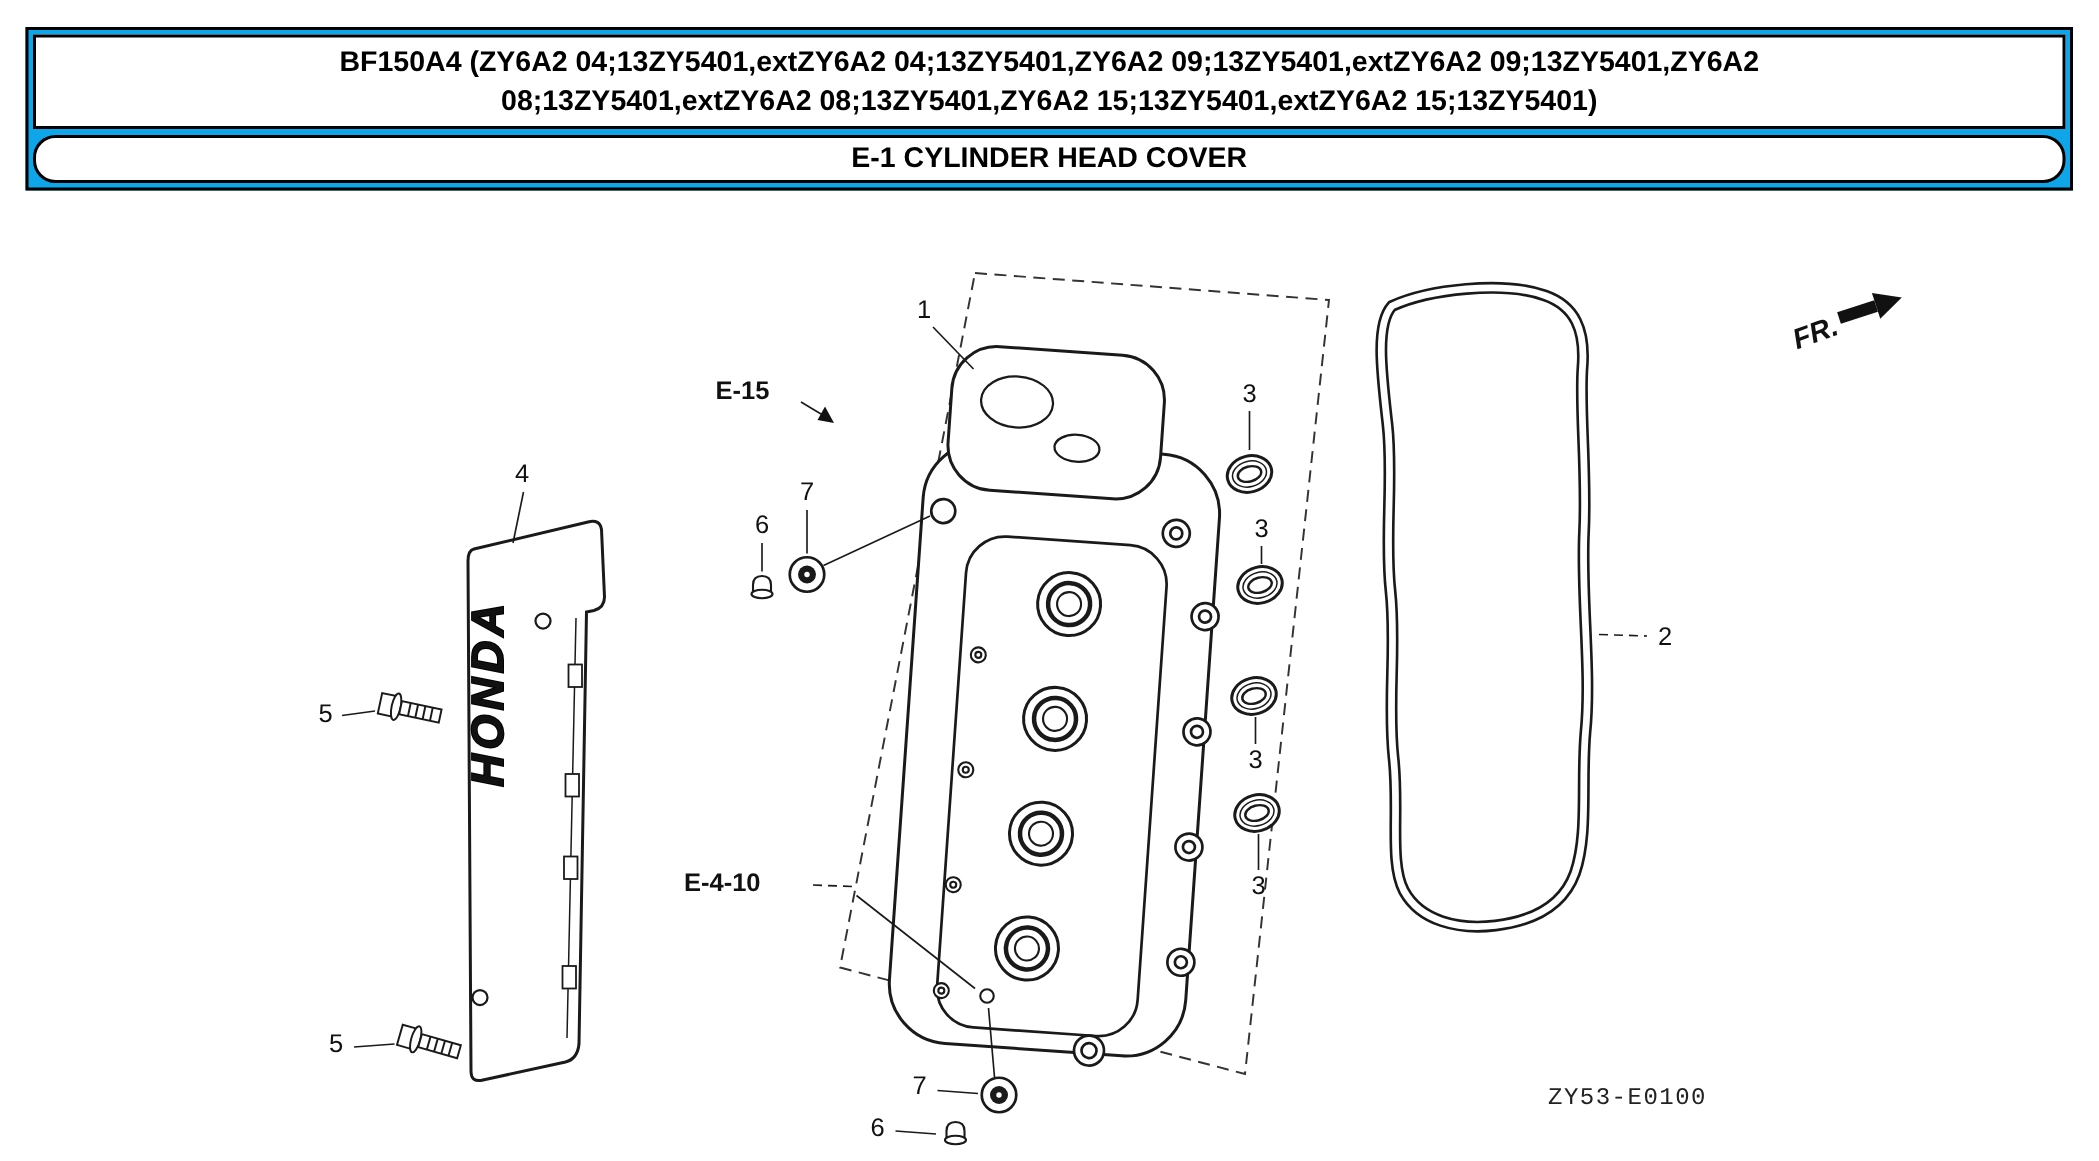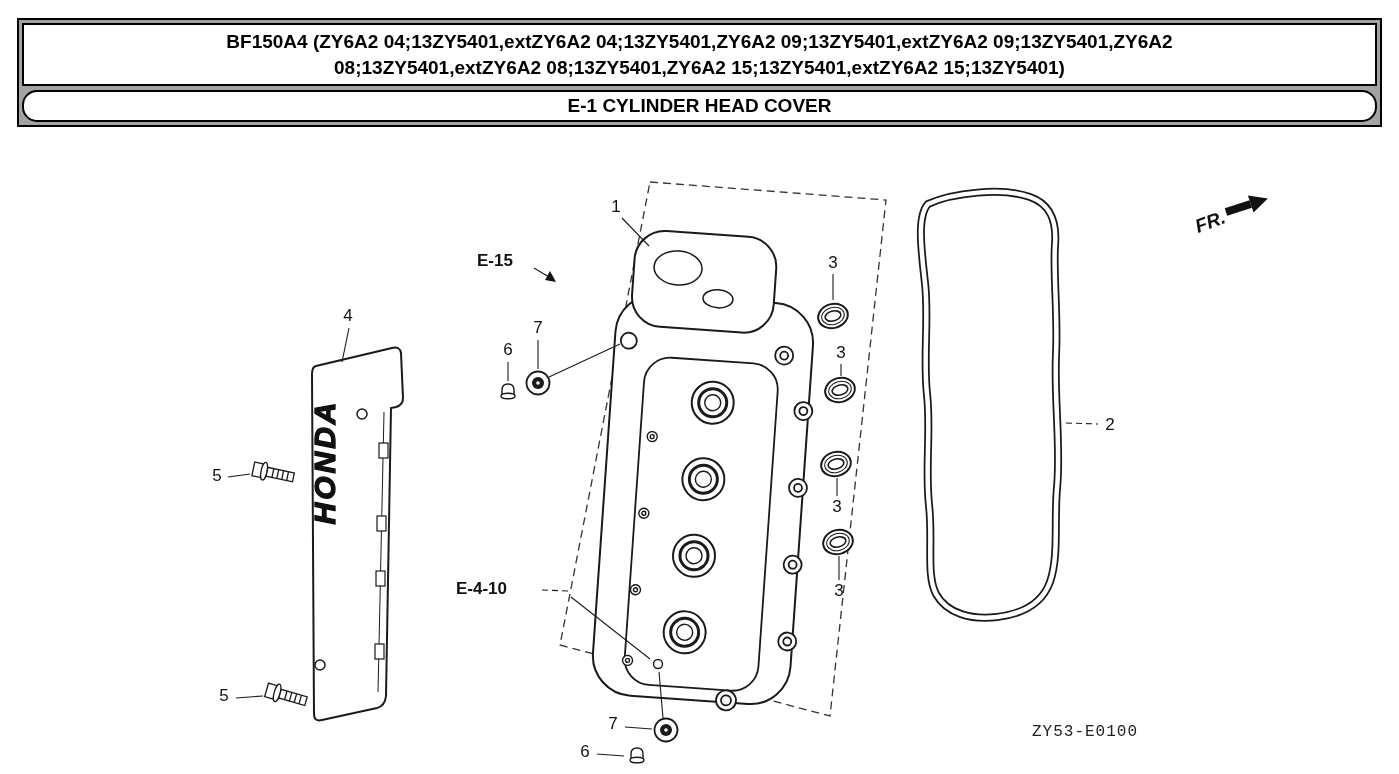--- a/index.html
+++ b/index.html
@@ -4,21 +4,21 @@
 <style>
   html,body{margin:0;padding:0;}
   body{
     width:1399px;height:774px;position:relative;overflow:hidden;
     background:#ffffff;
     font-family:"Liberation Sans",sans-serif;
     color:#000;
   }
   .header-outer{
     position:absolute;left:17px;top:18px;right:17px;z-index:2;
-    border:2px solid #000;padding:3px;background:#a3a3a3;
+    border:2px solid #000;padding:3px;background:#0ea5e9;
   }
   .header-box{
     border:2px solid #000;text-align:center;font-weight:bold;background:#fff;
   }
   .header-box.model{padding:4px 8px;font-size:19px;line-height:1.35;}
   .model-text{display:inline-block;max-width:1060px;}
   .header-box.section{margin-top:4px;padding:3px 8px;font-size:19px;border-radius:15px;}
   .diagram-svg{position:absolute;left:0;top:0;z-index:1;}
   svg text{font-family:"Liberation Sans",sans-serif;fill:#111;}
   text.part-num{font-size:17px;}

